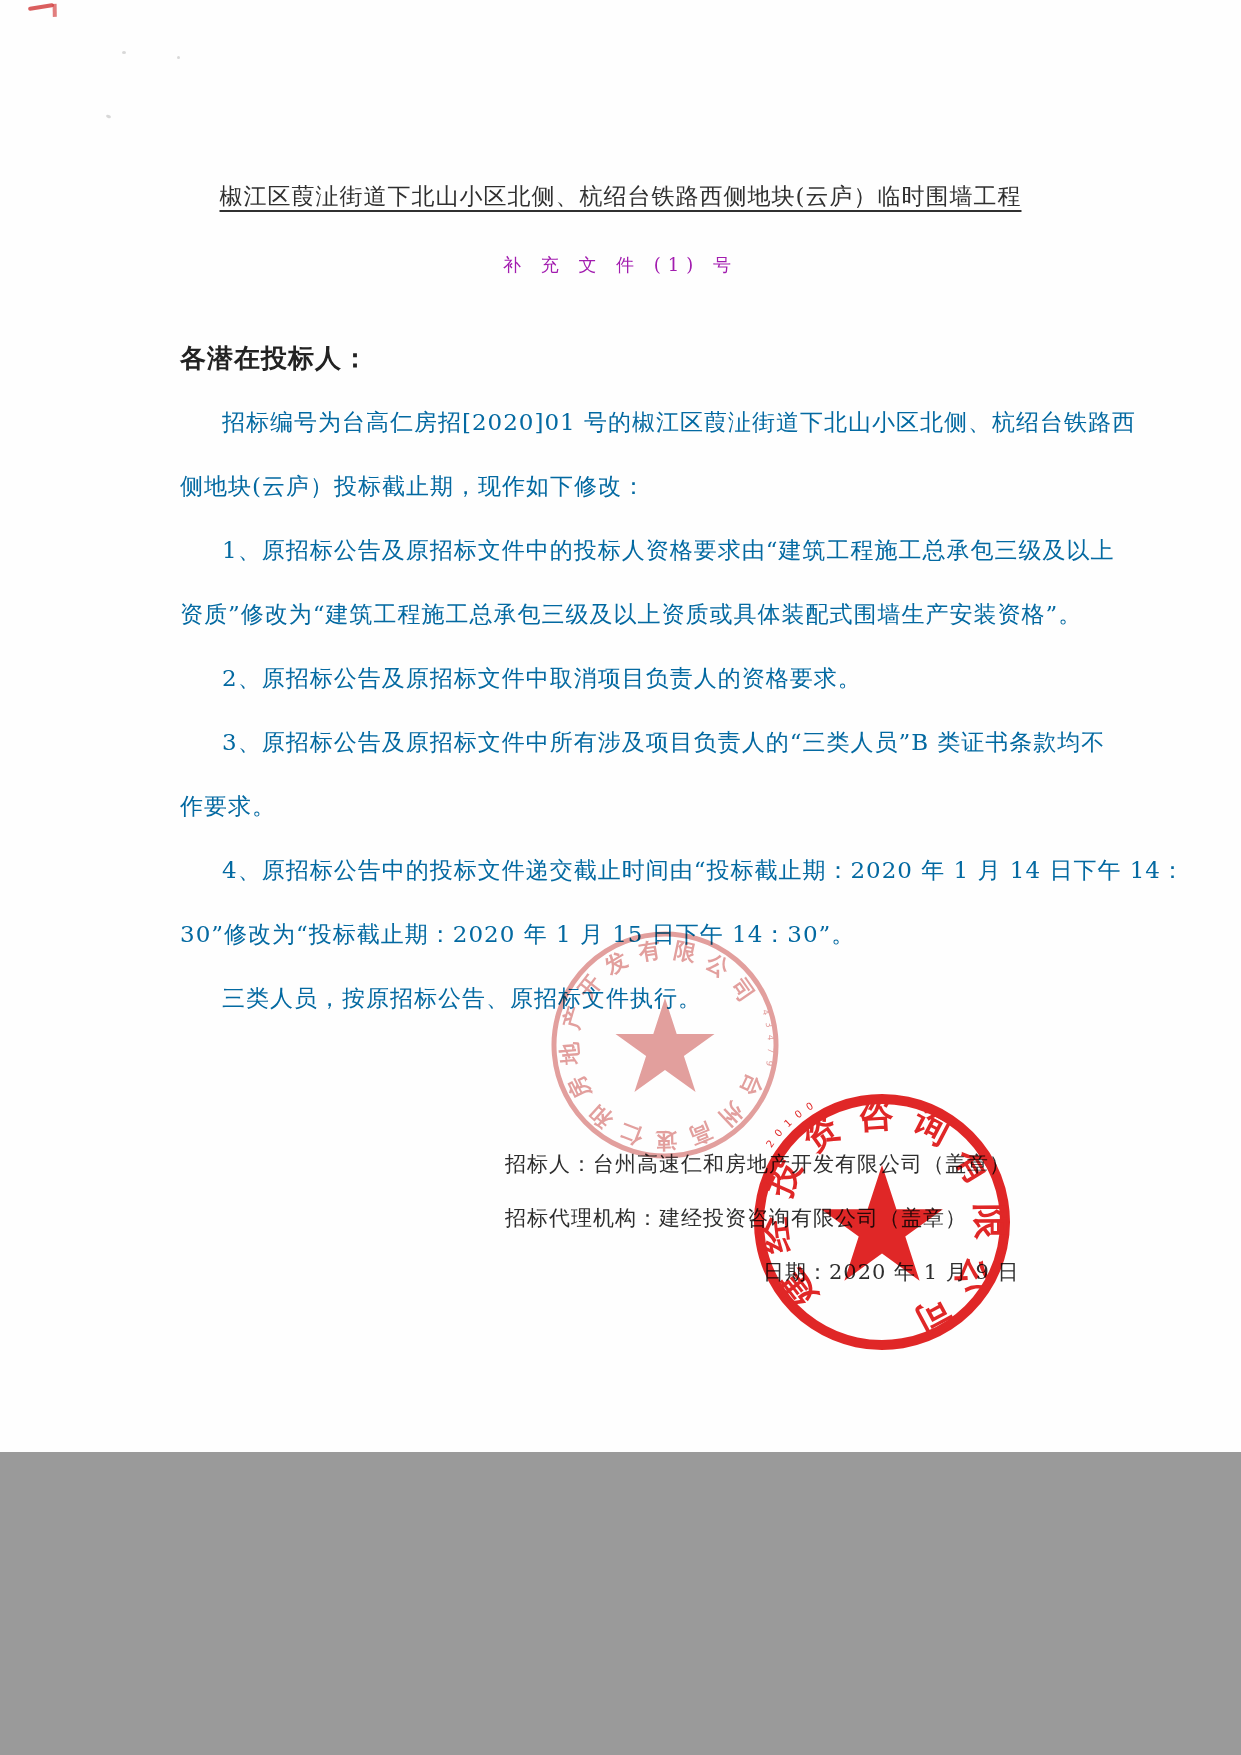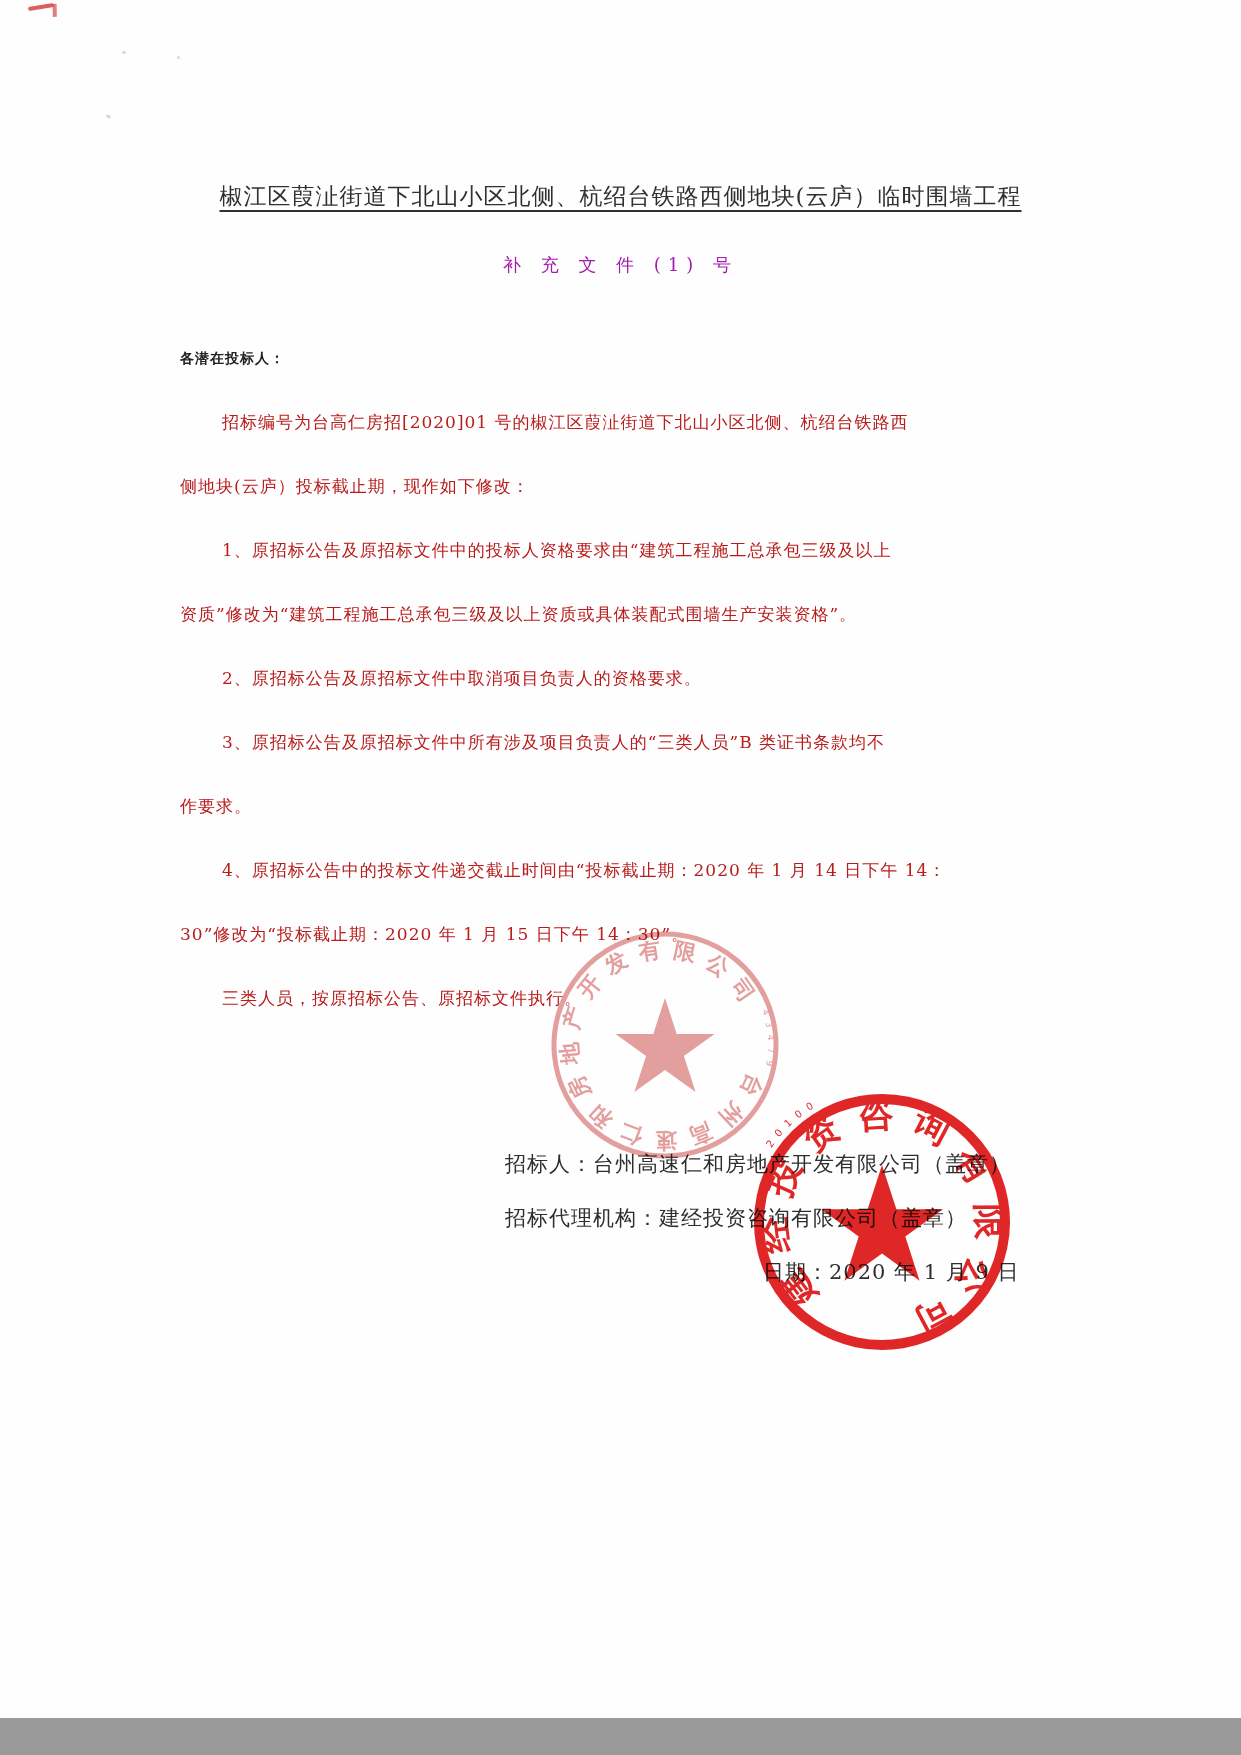--- a/index.html
+++ b/index.html
@@ -1,18 +1,18 @@
 <!DOCTYPE html>
 <html><head>
 <meta charset="utf-8">
 <style>
   html,body{margin:0;padding:0;background:#9a9a9a;}
   .page{
     position:relative;
-    width:1241px;height:1718px;
+    width:1241px;height:1452px;
     margin:0 auto;
     background:#fefefe;
     overflow:hidden;
     font-family:"DejaVu Serif","Liberation Serif",serif;
     color:#2b2b2b;
   }
   .doc-title{
     position:absolute;top:181px;left:0;width:100%;
     text-align:center;
     font-size:23px;letter-spacing:1px;
@@ -27,27 +27,27 @@
     font-size:18px;letter-spacing:7px;
     color:#a21caf;
     white-space:nowrap;
   }
   .body-block{
     position:absolute;top:343px;left:180px;width:900px;
   }
   .body-line{
     height:30px;line-height:30px;
     margin-bottom:34px;
-    font-size:17px;letter-spacing:1px;
+    font-size:23px;letter-spacing:1px;
     white-space:nowrap;
-    color:#b91c1c;
+    color:#0369a1;
   }
   .salutation{
     font-family:"DejaVu Sans","Liberation Sans",sans-serif;
-    font-weight:700;font-size:14px;letter-spacing:1px;
+    font-weight:700;font-size:26px;letter-spacing:1px;
     color:#222;
   }
   .indent{padding-left:42px;}
   .sig-line{
     position:absolute;
     font-size:21px;letter-spacing:1px;white-space:nowrap;
     color:#2e2e2e;
   }
   .sig-tenderer{top:1150px;left:505px;}
   .sig-agency{top:1204px;left:505px;}

